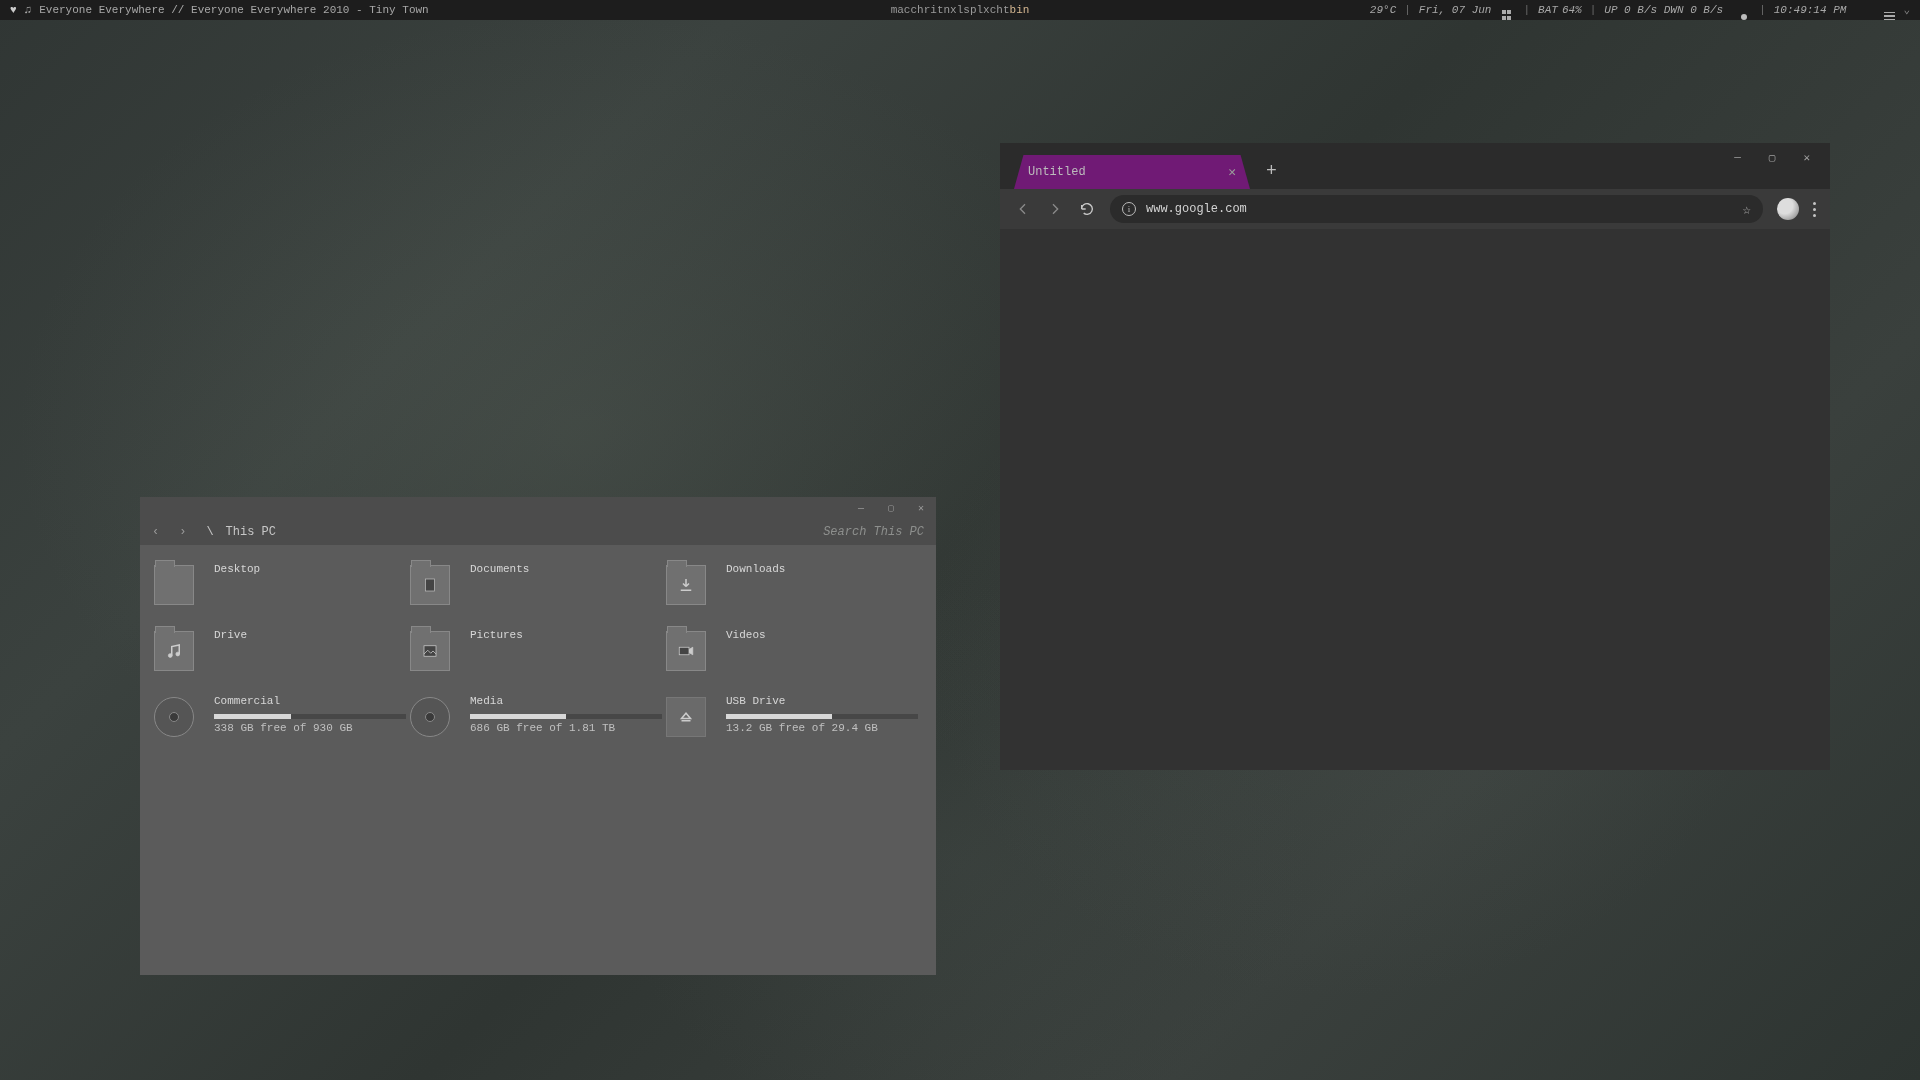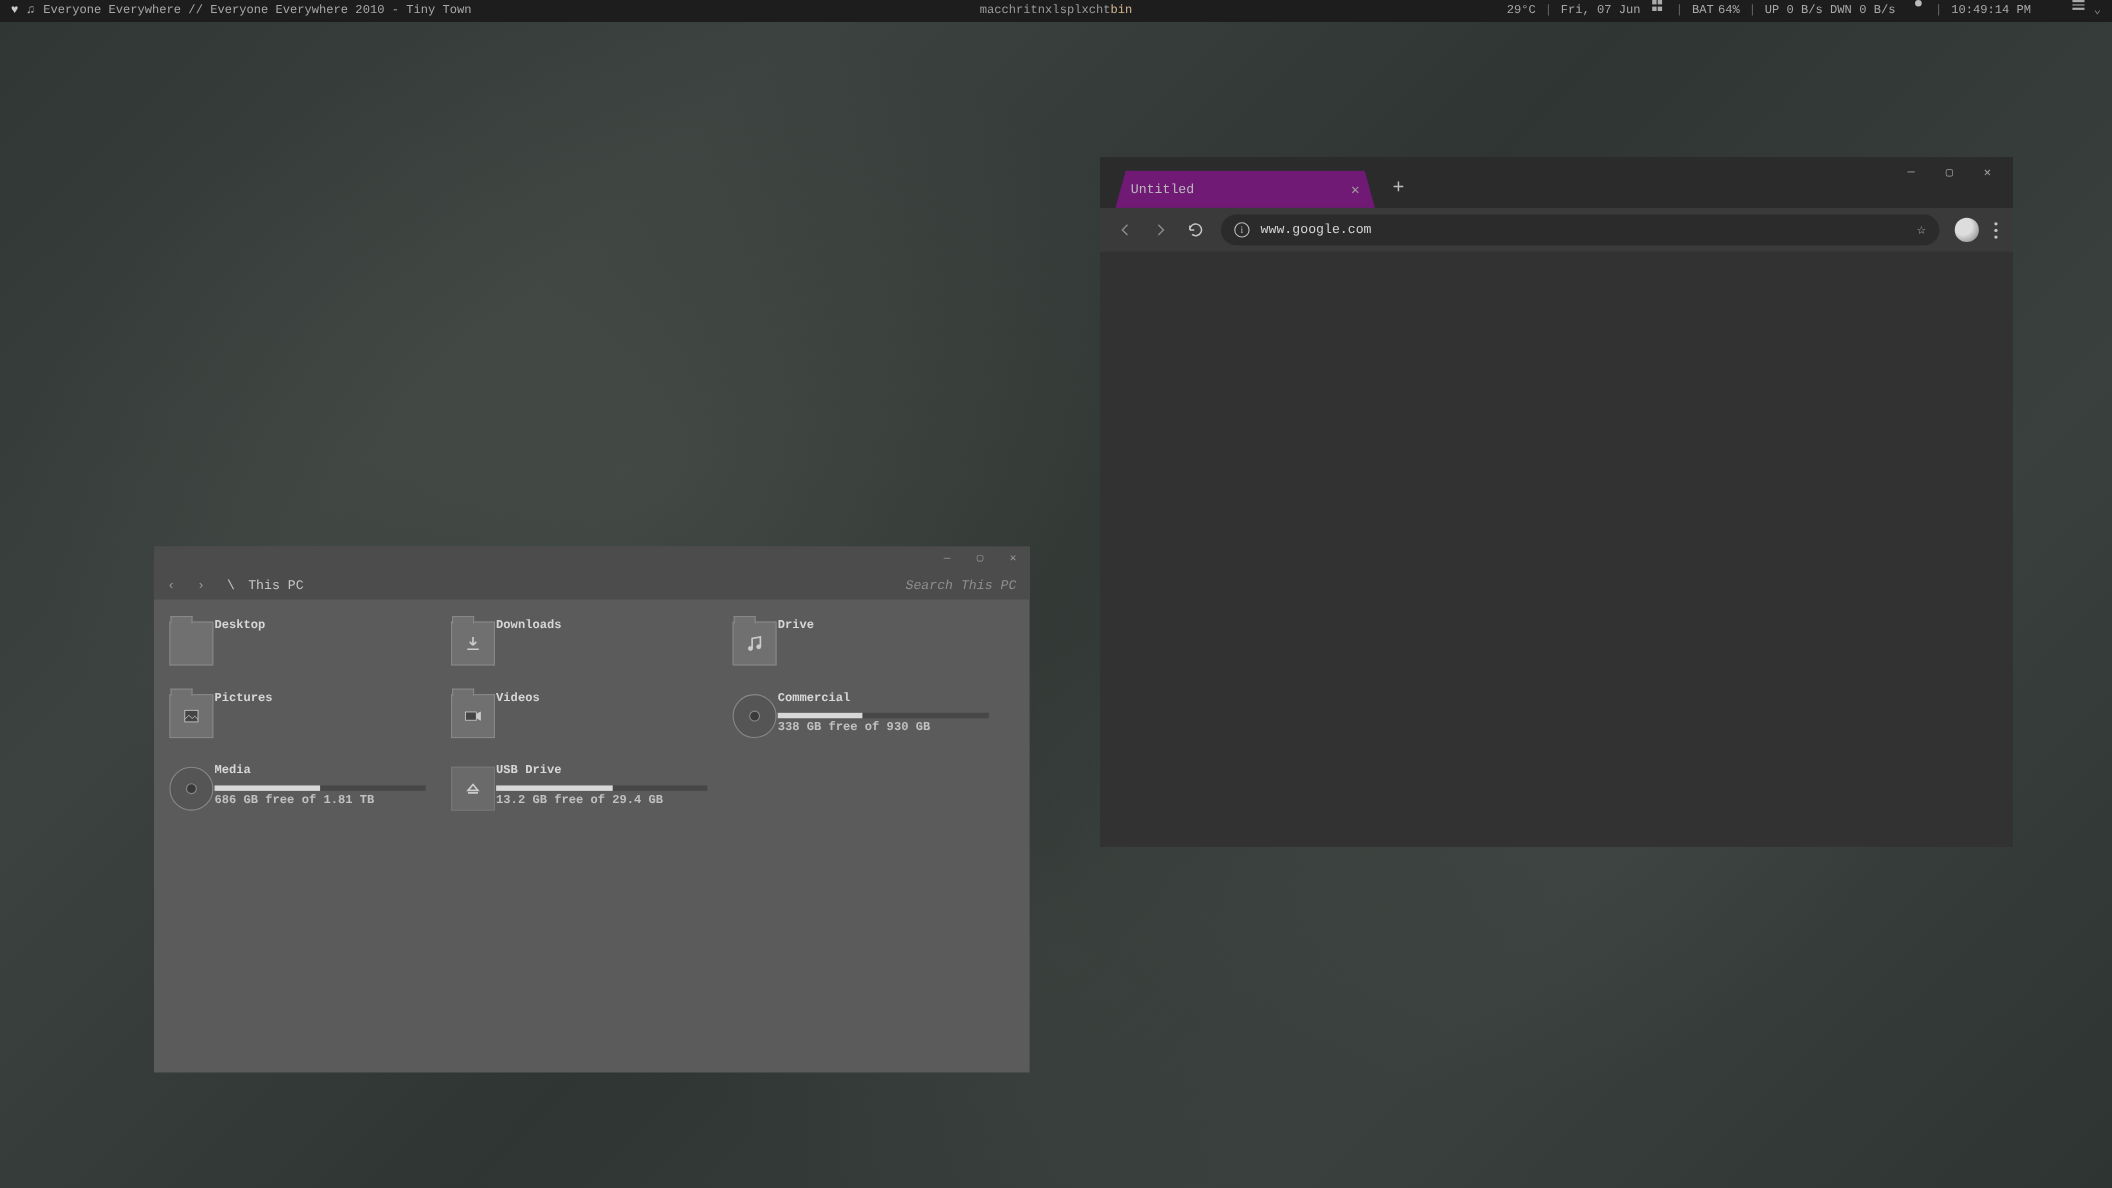--- a/index.html
+++ b/index.html
@@ -24,21 +24,21 @@
   display:flex; align-items:center;
   padding:0 10px;
   white-space:nowrap;
 }
 #topbar .tsep { color:#6a6a6a; margin:0 8px; }
 .tb-heart { color:#ccc; margin-right:8px; }
 .tb-music-icon { margin-right:8px; }
 .tb-center { position:absolute; left:50%; transform:translateX(-50%); display:flex; gap:0;}
 .tb-center span { color:#9a9a9a; }
 .tb-center span.hl { color:#d6b892; }
-.tb-right { margin-left:auto; display:flex; align-items:flex-start; gap:0; }
+.tb-right { margin-left:auto; display:flex; align-items:flex-end; gap:0;font-style:italic; }
 .tb-grid { width:10px;height:10px;display:inline-flex;flex-wrap:wrap;gap:1px;margin:0 3px;}
 .tb-grid i{width:4px;height:4px;background:#aaa;}
 .tb-dot{width:6px;height:6px;border-radius:50%;background:#bbb;display:inline-block;margin:0 4px;}
 .tb-hamb{width:11px;display:inline-flex;flex-direction:column;gap:2px;margin-left:8px;}
 .tb-hamb i{height:1.5px;background:#aaa;}
 .tb-chev{color:#888;margin-left:8px;}
 
 
 #fm {
   position:absolute; left:140px; top:497px; width:796px; height:478px;
@@ -46,21 +46,21 @@
   font-size:12px; color:#d7d7d7;
   display:flex; flex-direction:column;
 }
 .fm-titlebar{height:22px;background:#4c4c4c;display:flex;justify-content:flex-end;align-items:center;padding-right:10px;gap:20px;color:#999;font-size:10px;}
 .fm-winbtn{width:10px;text-align:center;}
 .fm-navbar{height:26px;background:#4c4c4c;display:flex;align-items:center;padding:0 12px;color:#c7c7c7;font-size:12px;}
 .fm-nav-arrow{color:#9a9a9a;margin-right:20px;}
 .fm-path{margin-left:12px;}
 .fm-search{margin-left:auto;color:#8d8f8d;font-style:italic;}
 .fm-content{flex:1;padding:18px 14px;display:grid;grid-template-columns:repeat(3,1fr);grid-auto-rows:60px;gap-row:6px;gap:6px 0;}
-.fm-item{display:flex;align-items:flex-start;gap:1px;font-weight:bold;}
+.fm-item{display:flex;align-items:flex-start;gap:20px;}
 .fm-ico{width:40px;height:40px;background:#4a4a4a;border:1px solid #777;display:flex;align-items:center;justify-content:center;position:relative;margin-top:2px;}
 .fm-ico.folder{background:#707070;border:1px solid #888;}
 .fm-ico.folder::before{content:"";position:absolute;top:-6px;left:0;width:18px;height:6px;background:#707070;border:1px solid #888;border-bottom:none;}
 .fm-ico svg{width:18px;height:18px;fill:#ccc;stroke:#ccc;}
 .fm-ico.disk{border-radius:50%;background:#555;border:1px solid #888;}
 .fm-ico.disk::after{content:"";width:8px;height:8px;background:#3a3a3a;border:1px solid #888;border-radius:50%;}
 .fm-ico.usb{background:#6a6a6a;}
 .fm-ico.usb svg{stroke:#ccc;fill:none;stroke-width:2;}
 .fm-txt{display:flex;flex-direction:column;gap:3px;font-size:11px;}
 .fm-prog{width:192px;height:5px;background:#474747;margin-top:4px;}
@@ -154,20 +154,30 @@
 
   <div class="fm-content">
 
     <div class="fm-item">
       <div class="fm-ico folder"></div>
       <div class="fm-txt">
           <span>Desktop</span>
         </div>
     </div>
 
+    <div class="fm-item">
+      <div class="fm-ico folder">
+        <svg viewBox="0 0 24 24">
+            <rect x="6" y="4" width="12" height="16" fill="#444" stroke="#bbb"></rect>
+          </svg>
+      </div>
+      <div class="fm-txt">
+          <span>Documents</span>
+        </div>
+    </div>
 
     <div class="fm-item">
       <div class="fm-ico folder">
         <svg viewBox="0 0 24 24">
             <path d="M12 4v10m0 0l-4-4m4 4l4-4M5 19h14" stroke="#ccc" stroke-width="2" fill="none"></path>
           </svg>
       </div>
       <div class="fm-txt">
           <span>Downloads</span>
         </div>

